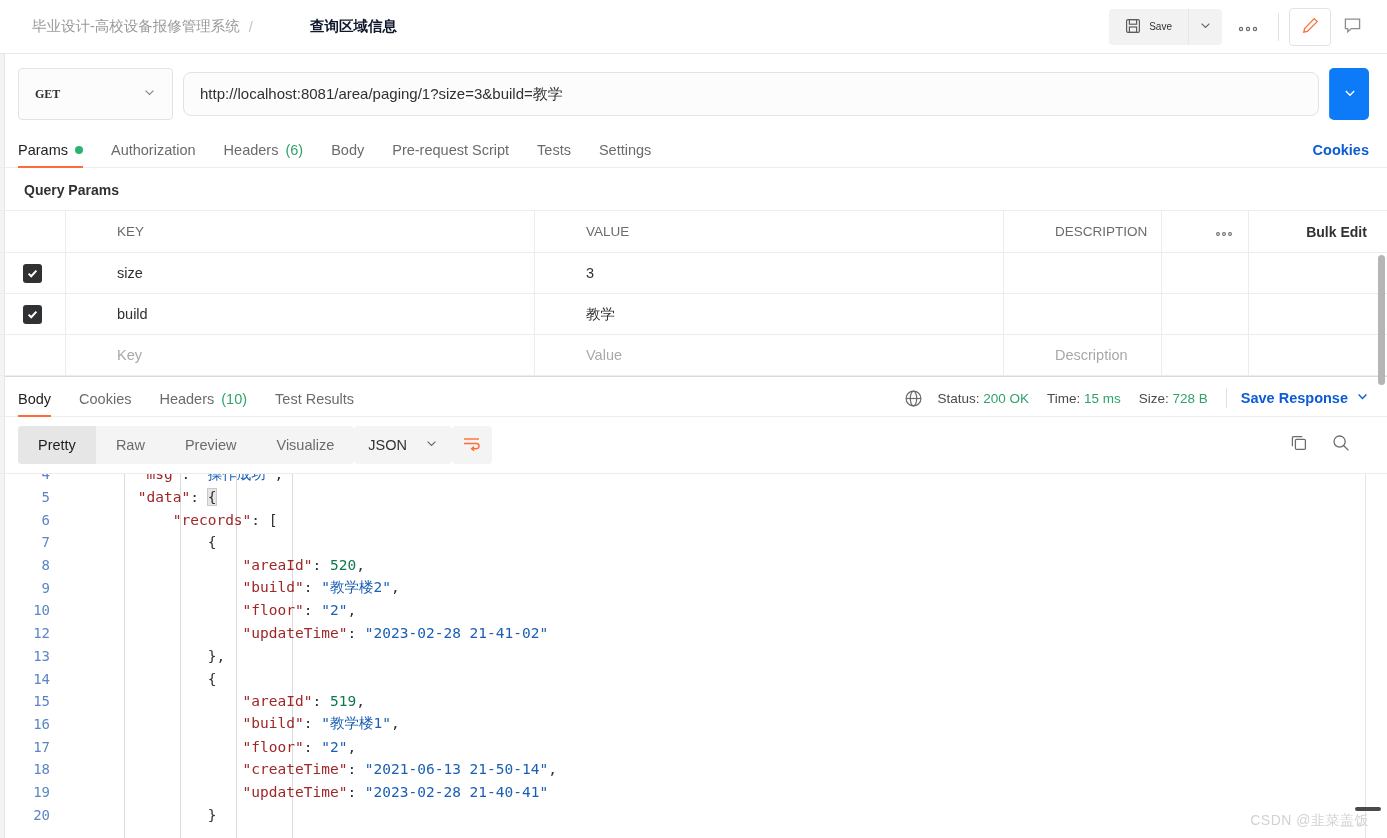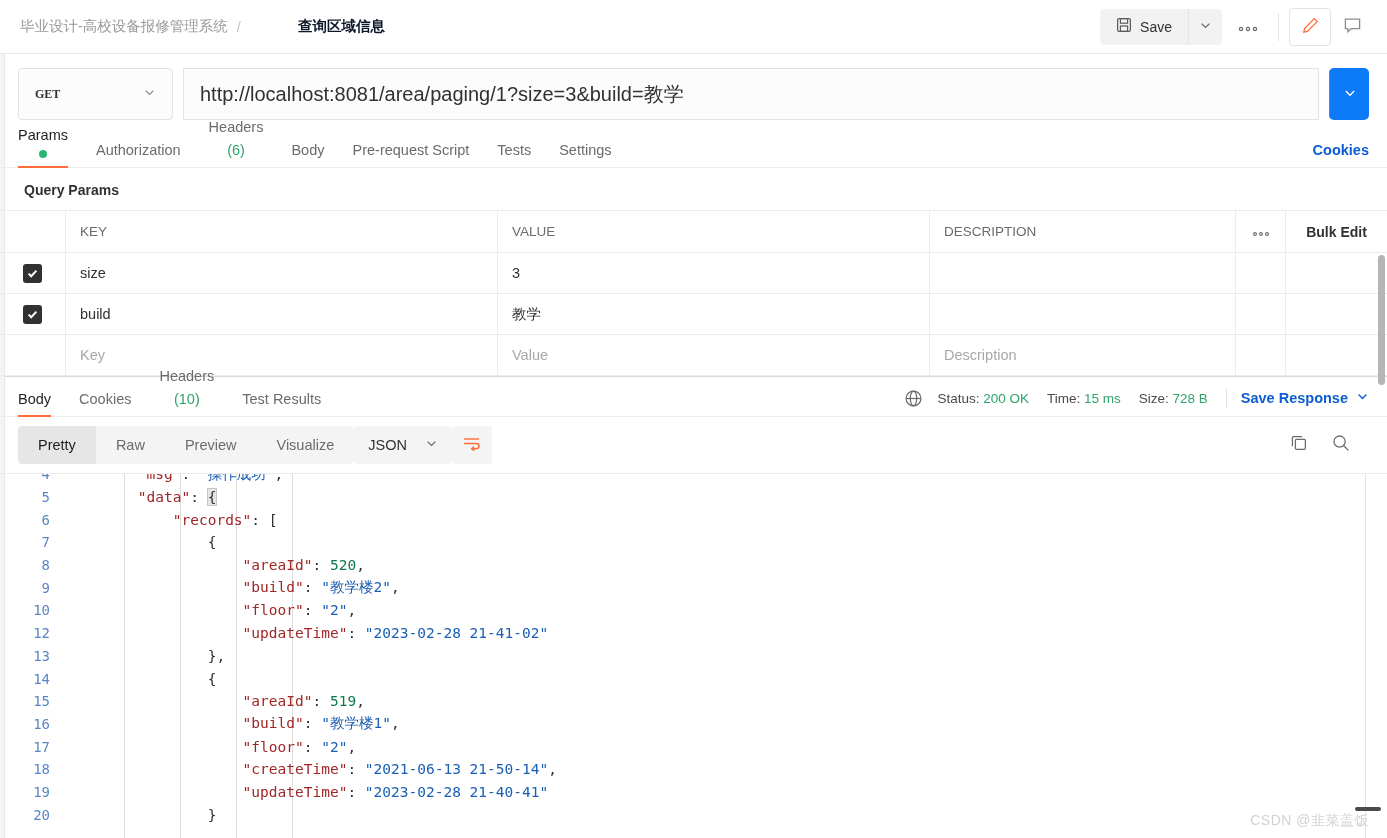--- a/index.html
+++ b/index.html
@@ -9,36 +9,36 @@
     font-family: "Liberation Sans", sans-serif;
     color: #1f1f1f;
     overflow: hidden;
   }
   body { position: relative; }
 
   
   .topbar {
     height: 54px;
     display: flex; align-items: center;
-    padding: 0 14px 0 20px;
+    padding: 0 14px 0 32px;
     background: #fff;
     border-bottom: 1px solid #e8e8e8;
   }
   .breadcrumb { display: flex; align-items: center; font-size: 14.5px; }
   .bc-collection { color: #9a9a9a; }
   .bc-sep { color: #c4c4c4; margin: 0 9px; }
   .bc-current { color: #0f172a; font-weight: bold; margin-left: 48px; }
 
   .top-right { margin-left: auto; display: flex; align-items: center; }
   .save-group { display: flex; align-items: stretch; border-radius: 4px; overflow: hidden; }
   .save-btn {
     display: flex; align-items: center; gap: 8px;
     background: #f2f2f2; border: none;
     padding: 0 16px; height: 36px;
-    font-size: 14px; color: #2f3133; cursor: pointer;
+    font-size: 10px; color: #2f3133; cursor: pointer;
     font-family: "Liberation Sans", sans-serif;
   }
   .save-caret {
     background: #f2f2f2; border: none; width: 34px; height: 36px;
     display: flex; align-items: center; justify-content: center;
     cursor: pointer; border-left: 1px solid #e6e6e6;
   }
   .dots-btn {
     width: 40px; height: 36px; background: transparent; border: none;
     display: flex; align-items: center; justify-content: center;
@@ -56,23 +56,23 @@
   
   .urlrow { display: flex; align-items: center; padding: 14px 18px 10px 18px; gap: 10px; }
   .method-box {
     width: 155px; height: 52px; border: 1px solid #e3e3e3; border-radius: 4px;
     background: #fcfcfc; display: flex; align-items: center; padding: 0 16px;
     cursor: pointer;
   }
   .method-label { font-size: 12px; font-weight: bold; color: #2f3133; font-family: Liberation Serif, serif; }
   .method-caret { margin-left: auto; color: #8c8c8c; }
   .url-box {
-    flex: 1; height: 52px; border: 1px solid #e3e3e3; border-radius: 0;
+    flex: 1; height: 44px; border: 1px solid #e3e3e3; border-radius: 8px;
     background: #fcfcfc; display: flex; align-items: center; padding: 0 16px;
-    font-size: 20px; color: #2f3133; overflow: hidden; white-space: nowrap;
+    font-size: 15px; color: #2f3133; overflow: hidden; white-space: nowrap;
   }
   .send-group { display: flex; align-items: stretch; border-radius: 5px; overflow: hidden; }
   .send-btn {
     background: #0d7bf7; color: #fff; border: none; height: 52px;
     padding: 0 26px; font-size: 16px; font-weight: bold; cursor: pointer;
     font-family: "Liberation Sans", sans-serif;
   }
   .send-caret {
     background: #0d7bf7; border: none; width: 40px; height: 52px;
     display: flex; align-items: center; justify-content: center; cursor: pointer;
@@ -81,38 +81,37 @@
 
   
   .reqtabs {
     display: flex; align-items: flex-end; padding: 0 18px;
     border-bottom: 1px solid #ececec; height: 38px; position: relative;
   }
   .rtab {
     font-size: 14.5px; color: #6b6b6b; padding: 0 0 9px 0; margin-right: 28px;
     cursor: pointer; position: relative; display: flex; align-items: center; gap: 7px;
     white-space: nowrap;
-    flex-direction: column;
   }
   .rtab.active { color: #1f1f1f; }
   .rtab.active::after {
     content: ""; position: absolute; left: 0; right: 0; bottom: -1px;
     height: 2px; background: #ff6c37;
   }
   .green-dot { width: 8px; height: 8px; border-radius: 50%; background: #29b473; }
   .count { color: #2fa36a; }
   .cookies-link {
     margin-left: auto; color: #0b5cd5; font-size: 14.5px; font-weight: bold;
     cursor: pointer; padding-bottom: 9px;
   }
 
   
   .qp-title { font-size: 14px; font-weight: bold; color: #2f3133; padding: 14px 18px 12px 24px; }
   .ptable { border-top: 1px solid #ececec; position: relative; }
-  .prow { display: flex; height: 41px; border-bottom: 1px solid #ececec; align-items: flex-end; }
+  .prow { display: flex; height: 41px; border-bottom: 1px solid #ececec; align-items: flex-end; gap: 37px; }
   .prow.head { height: 42px; }
   .c-check { width: 66px; display: flex; align-items: center; justify-content: center;
              border-right: 1px solid #ececec; height: 100%; }
   .c-key  { width: 432px; padding-left: 14px; border-right: 1px solid #ececec; height: 100%;
             display: flex; align-items: center; }
   .c-val  { width: 432px; padding-left: 14px; border-right: 1px solid #ececec; height: 100%;
             display: flex; align-items: center; }
   .c-desc { flex: 1; padding-left: 14px; border-right: 1px solid #ececec; height: 100%;
             display: flex; align-items: center; }
   .c-dots { width: 50px; display: flex; align-items: center; justify-content: center;

